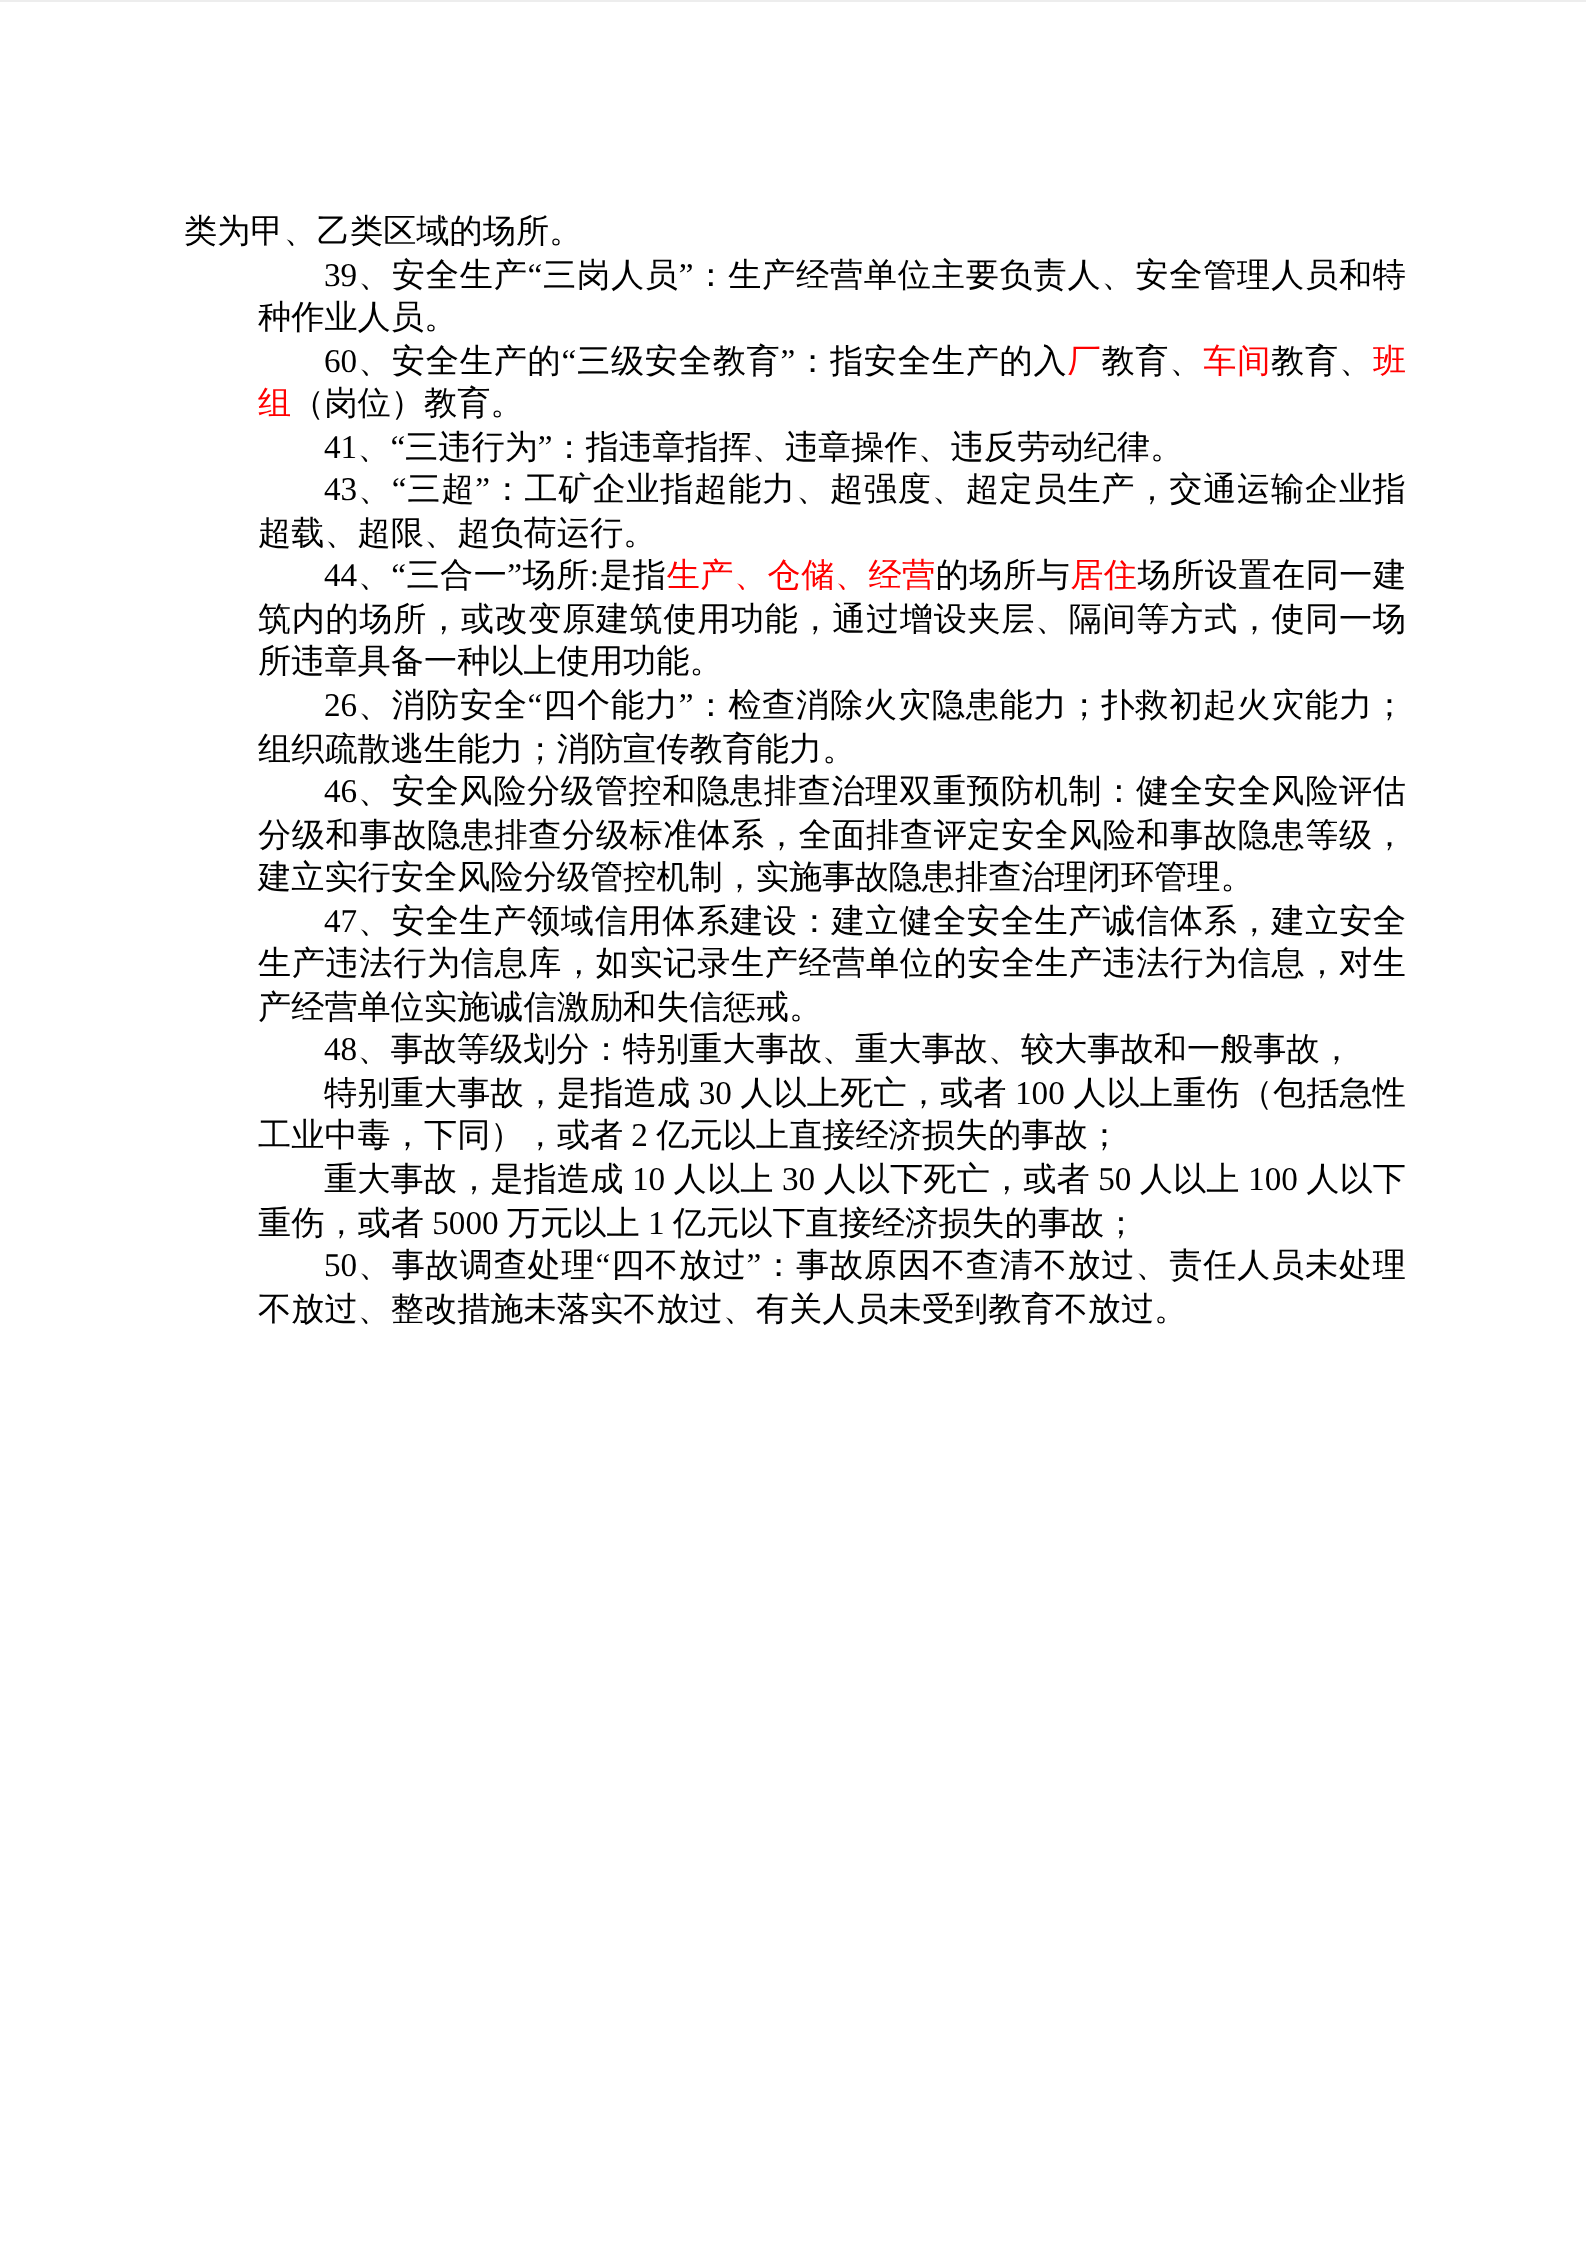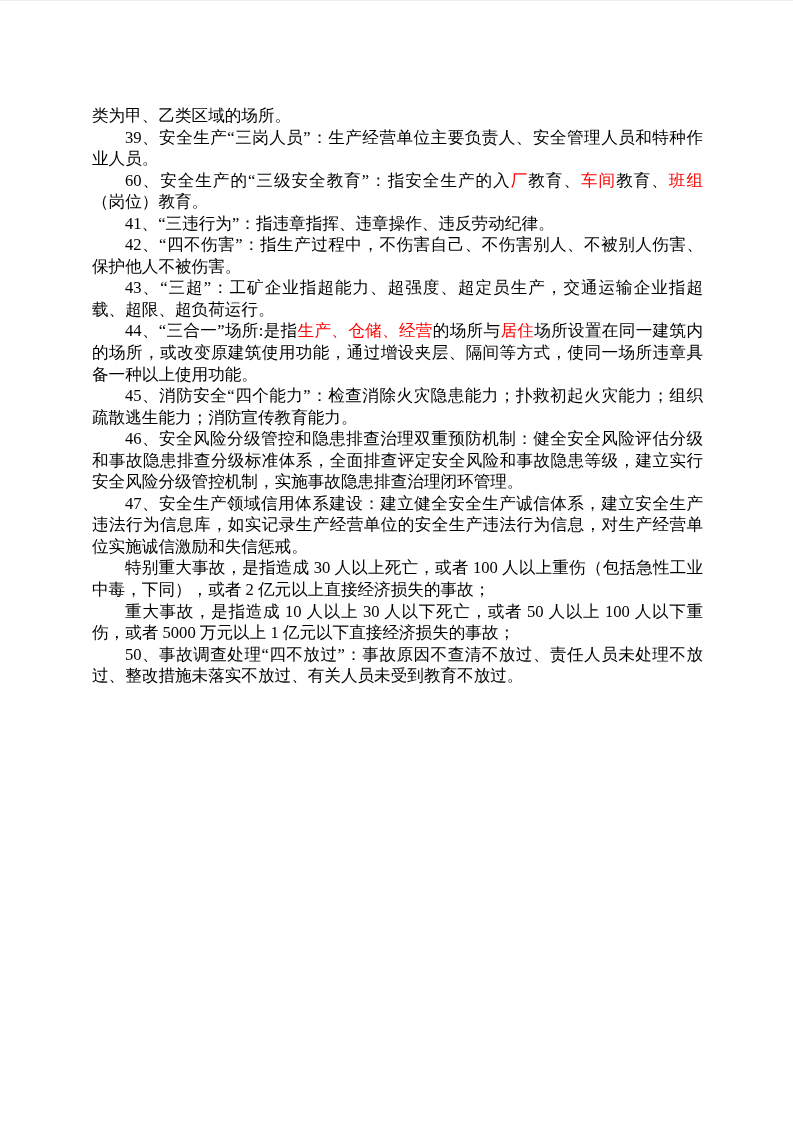--- a/index.html
+++ b/index.html
@@ -22,35 +22,35 @@
     font-size: 16.6px;
     line-height: 21.55px;
     text-align: justify;
     letter-spacing: 0;
   }
   .doc p {
     margin: 0;
     padding: 0;
     text-indent: 0;
   }
-  .doc p.indent { text-indent: 33px; }
+  .doc p.indent { text-indent: 33px; margin-left: 37px; }
   .doc span.red { color: var(--red); }
 </style>
 </head>
 <body>
 
 <div class="page">
   <div class="doc" id="doc">
       <p><span>类为甲、乙类区域的场所。</span></p>
       <p class="indent"><span>39、安全生产“三岗人员”：生产经营单位主要负责人、安全管理人员和特种作业人员。</span></p>
       <p class="indent"><span>60、安全生产的“三级安全教育”：指安全生产的入</span><span class="red">厂</span><span>教育、</span><span class="red">车间</span><span>教育、</span><span class="red">班组</span><span>（岗位）教育。</span></p>
       <p class="indent"><span>41、“三违行为”：指违章指挥、违章操作、违反劳动纪律。</span></p>
-      <p class="indent"><span>42、“四不伤害”：指生产过程中，不伤害自己、不伤害别人、不被别人伤害、保护他人不被伤害。</span></p>
       <p class="indent"><span>43、“三超”：工矿企业指超能力、超强度、超定员生产，交通运输企业指超载、超限、超负荷运行。</span></p>
       <p class="indent"><span>44、“三合一”场所:是指</span><span class="red">生产、仓储、经营</span><span>的场所与</span><span class="red">居住</span><span>场所设置在同一建筑内的场所，或改变原建筑使用功能，通过增设夹层、隔间等方式，使同一场所违章具备一种以上使用功能。</span></p>
-      <p class="indent"><span>45、消防安全“四个能力”：检查消除火灾隐患能力；扑救初起火灾能力；组织疏散逃生能力；消防宣传教育能力。</span></p>
+      <p class="indent"><span>26、消防安全“四个能力”：检查消除火灾隐患能力；扑救初起火灾能力；组织疏散逃生能力；消防宣传教育能力。</span></p>
       <p class="indent"><span>46、安全风险分级管控和隐患排查治理双重预防机制：健全安全风险评估分级和事故隐患排查分级标准体系，全面排查评定安全风险和事故隐患等级，建立实行安全风险分级管控机制，实施事故隐患排查治理闭环管理。</span></p>
       <p class="indent"><span>47、安全生产领域信用体系建设：建立健全安全生产诚信体系，建立安全生产违法行为信息库，如实记录生产经营单位的安全生产违法行为信息，对生产经营单位实施诚信激励和失信惩戒。</span></p>
+      <p class="indent"><span>48、事故等级划分：特别重大事故、重大事故、较大事故和一般事故，</span></p>
       <p class="indent"><span>特别重大事故，是指造成 30 人以上死亡，或者 100 人以上重伤（包括急性工业中毒，下同），或者 2 亿元以上直接经济损失的事故；</span></p>
       <p class="indent"><span>重大事故，是指造成 10 人以上 30 人以下死亡，或者 50 人以上 100 人以下重伤，或者 5000 万元以上 1 亿元以下直接经济损失的事故；</span></p>
       <p class="indent"><span>50、事故调查处理“四不放过”：事故原因不查清不放过、责任人员未处理不放过、整改措施未落实不放过、有关人员未受到教育不放过。</span></p>
     </div>
 </div>
 
 </body></html>

